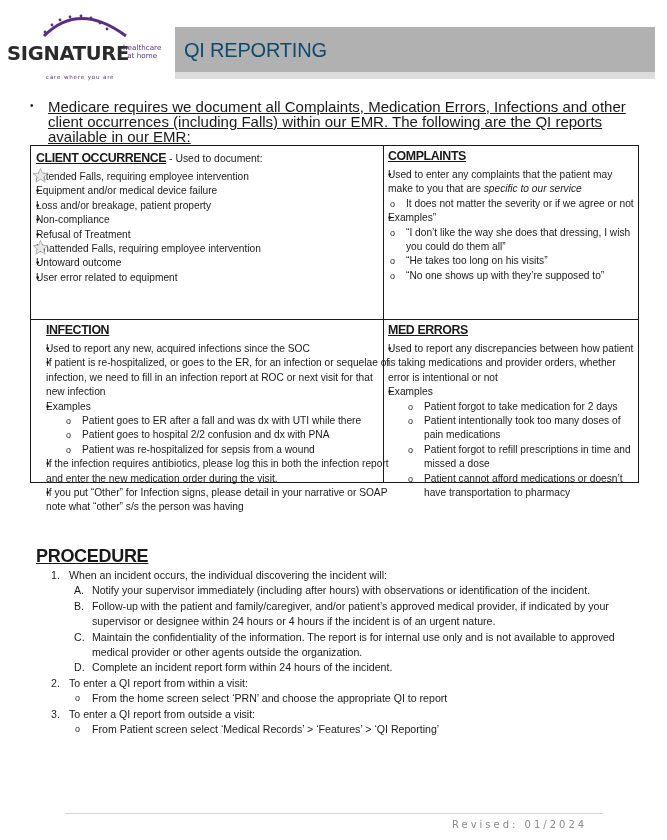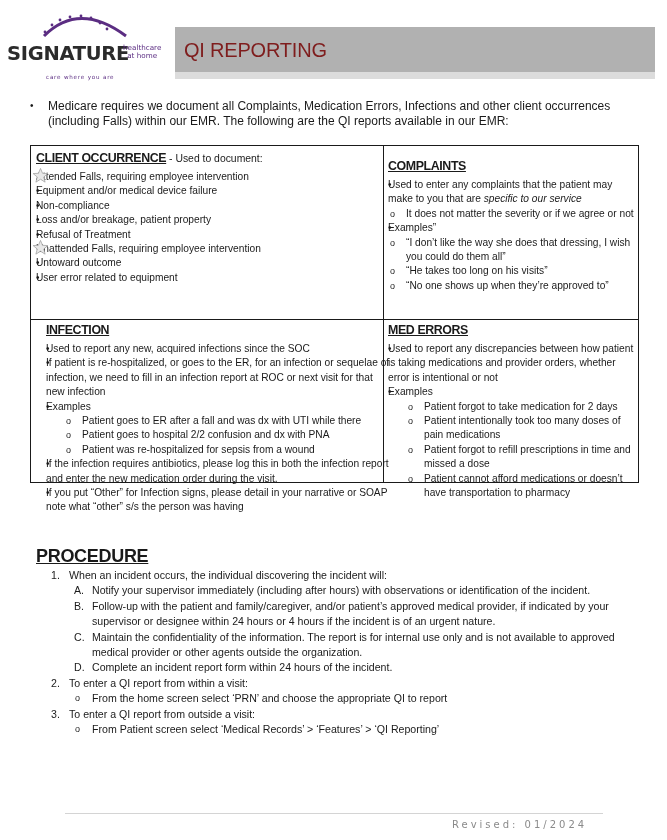--- a/index.html
+++ b/index.html
@@ -8,34 +8,34 @@
 
   
   .logo { position: absolute; left: 4px; top: 6px; width: 168px; height: 72px; text-align: center; }
   .logo svg { position: absolute; left: 0; top: 0; }
   .logo-word { position: absolute; left: 3px; top: 38px; font-weight: bold; font-size: 19.5px; letter-spacing: -0.3px; color: #2b2b2b; font-family: "DejaVu Sans", sans-serif; line-height: 20px; }
   .logo-sub { position: absolute; left: 119px; top: 38px; font-size: 7.2px; line-height: 8px; color: #5b2d82; font-family: "DejaVu Sans", sans-serif; }
   .logo-tag { position: absolute; left: 42px; top: 64px; font-size: 5.6px; letter-spacing: 0.8px; color: #5b2d82; font-family: "DejaVu Sans", sans-serif; }
 
   .title-bar { position: absolute; left: 175px; top: 27px; width: 480px; height: 45px; background: #b1b1b1; }
   .title-strip { position: absolute; left: 175px; top: 72px; width: 480px; height: 7px; background: #dcdcdc; }
-  .title-text { position: absolute; left: 9px; top: 11px; font-size: 20px; line-height: 24px; color: #7f1d1d; font-family: "Liberation Sans", sans-serif; letter-spacing: -0.2px; }
+  .title-text { position: absolute; left: 9px; top: 11px; font-size: 20px; line-height: 24px; color: #0c4a6e; font-family: "Liberation Sans", sans-serif; letter-spacing: -0.2px; }
 
   
   .intro { position: absolute; left: 30px; top: 99px; width: 620px; }
   .intro .bullet { position: absolute; left: 0; top: 0; font-size: 10px; }
-  .intro p { margin-left: 18px; font-size: 12px; line-height: 15px; }
+  .intro p { margin-left: 18px; font-size: 15px; line-height: 15px; text-decoration: underline; }
 
   
   .qi-table { position: absolute; left: 30px; top: 145px; width: 609px; height: 338px; border: 1.3px solid #1a1a1a; }
   .vdiv { position: absolute; left: 352px; top: 0; width: 1.2px; height: 100%; background: #1a1a1a; }
   .hdiv { position: absolute; left: 0; top: 173px; width: 100%; height: 1.2px; background: #1a1a1a; }
   .cell { position: absolute; }
   .cell-tl { left: 5px; top: 4px; width: 345px; }
-  .cell-tr { left: 357px; top: 12px; width: 248px; }
+  .cell-tr { left: 357px; top: 2px; width: 248px; }
   .cell-bl { left: 15px; top: 176px; width: 345px; }
   .cell-br { left: 357px; top: 176px; width: 248px; }
   .cell-title { font-weight: bold; font-size: 12.4px; line-height: 17px; text-decoration: underline; letter-spacing: -0.4px; display: inline-block; }
   .cell-subtitle { font-size: 10.4px; }
   .cell-head { margin-bottom: 3px; }
 
   ul.list { list-style: none; }
   ul.list li { position: relative; font-size: 10.2px; line-height: 14.4px; }
   ul.list li .mk { position: absolute; left: 0; top: 0; width: 16px; text-align: left; }
   ul.list li .mk.dot::before { content: "•"; font-size: 10px; }
@@ -103,22 +103,22 @@
 
   <div class="cell cell-tl">
     <div class="cell-head">
       <span class="cell-title">CLIENT OCCURRENCE</span><span class="cell-subtitle"> - Used to document:</span>
     </div>
     <ul class="list" id="co-list">
         <li class="star"><span class="mk"><svg width="17" height="17" viewBox="0 0 24 24">
               <polygon points="12,2 14.9,8.9 22.4,9.3 16.6,14.1 18.5,21.4 12,17.3 5.5,21.4 7.4,14.1 1.6,9.3 9.1,8.9" fill="#e8e8e8" stroke="#9a9a9a" stroke-width="1"></polygon>
             </svg></span><span>Attended Falls, requiring employee intervention</span></li>
         <li><span class="mk dot"></span><span>Equipment and/or medical device failure</span></li>
+        <li><span class="mk dot"></span><span>Loss and/or breakage, patient property</span></li>
         <li><span class="mk dot"></span><span>Non-compliance</span></li>
-        <li><span class="mk dot"></span><span>Loss and/or breakage, patient property</span></li>
         <li><span class="mk dot"></span><span>Refusal of Treatment</span></li>
         <li class="star"><span class="mk"><svg width="17" height="17" viewBox="0 0 24 24">
               <polygon points="12,2 14.9,8.9 22.4,9.3 16.6,14.1 18.5,21.4 12,17.3 5.5,21.4 7.4,14.1 1.6,9.3 9.1,8.9" fill="#e8e8e8" stroke="#9a9a9a" stroke-width="1"></polygon>
             </svg></span><span>Unattended Falls, requiring employee intervention</span></li>
         <li><span class="mk dot"></span><span>Untoward outcome</span></li>
         <li><span class="mk dot"></span><span>User error related to equipment</span></li>
       </ul>
   </div>
 
   <div class="cell cell-tr">
@@ -135,21 +135,21 @@
             <span>It does not matter the severity or if we agree or not</span>
           </li>
         </ul>
       </li>
       <li>
         <span class="mk dot"></span>
         <span>Examples”</span>
         <ul class="sub complain" id="complaint-examples">
             <li><span class="mk">o</span><span>“I don’t like the way she does that dressing, I wish you could do them all”</span></li>
             <li><span class="mk">o</span><span>“He takes too long on his visits”</span></li>
-            <li><span class="mk">o</span><span>“No one shows up when they’re approved to”</span></li>
+            <li><span class="mk">o</span><span>“No one shows up with they’re supposed to”</span></li>
           </ul>
       </li>
     </ul>
   </div>
 
   <div class="cell cell-bl">
     <div class="cell-head">
       <span class="cell-title">INFECTION</span>
     </div>
     <ul class="list">

